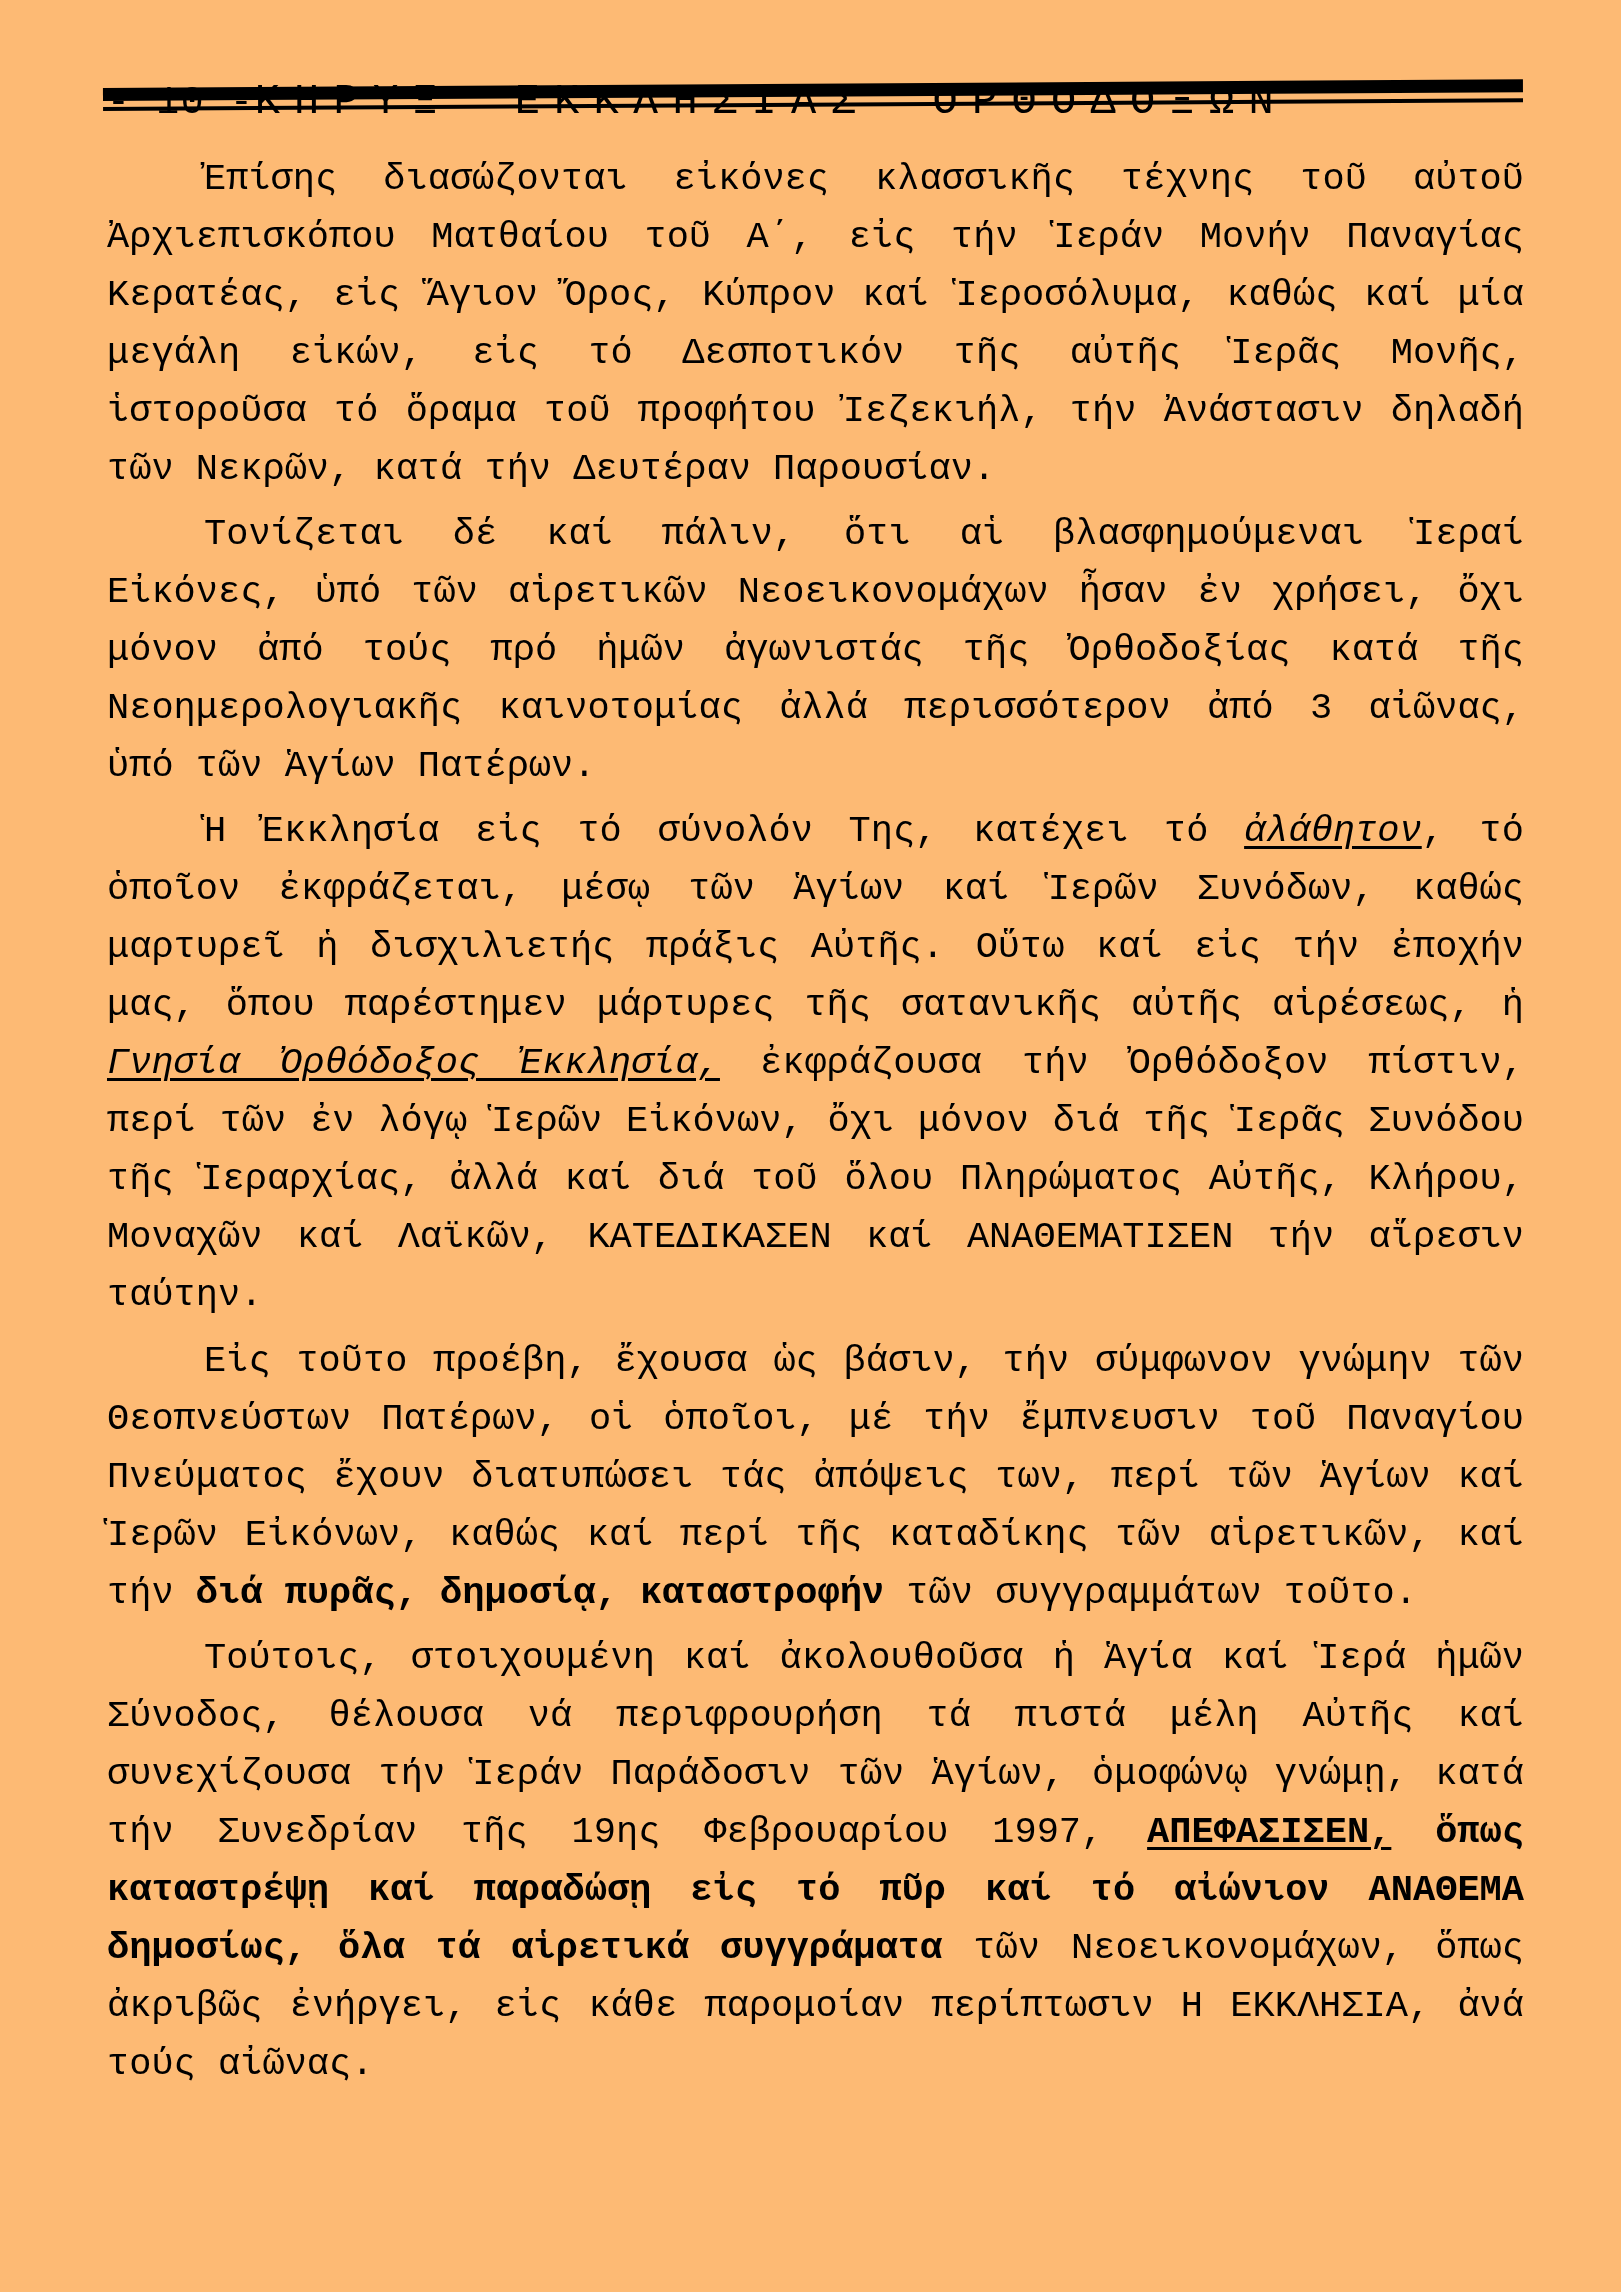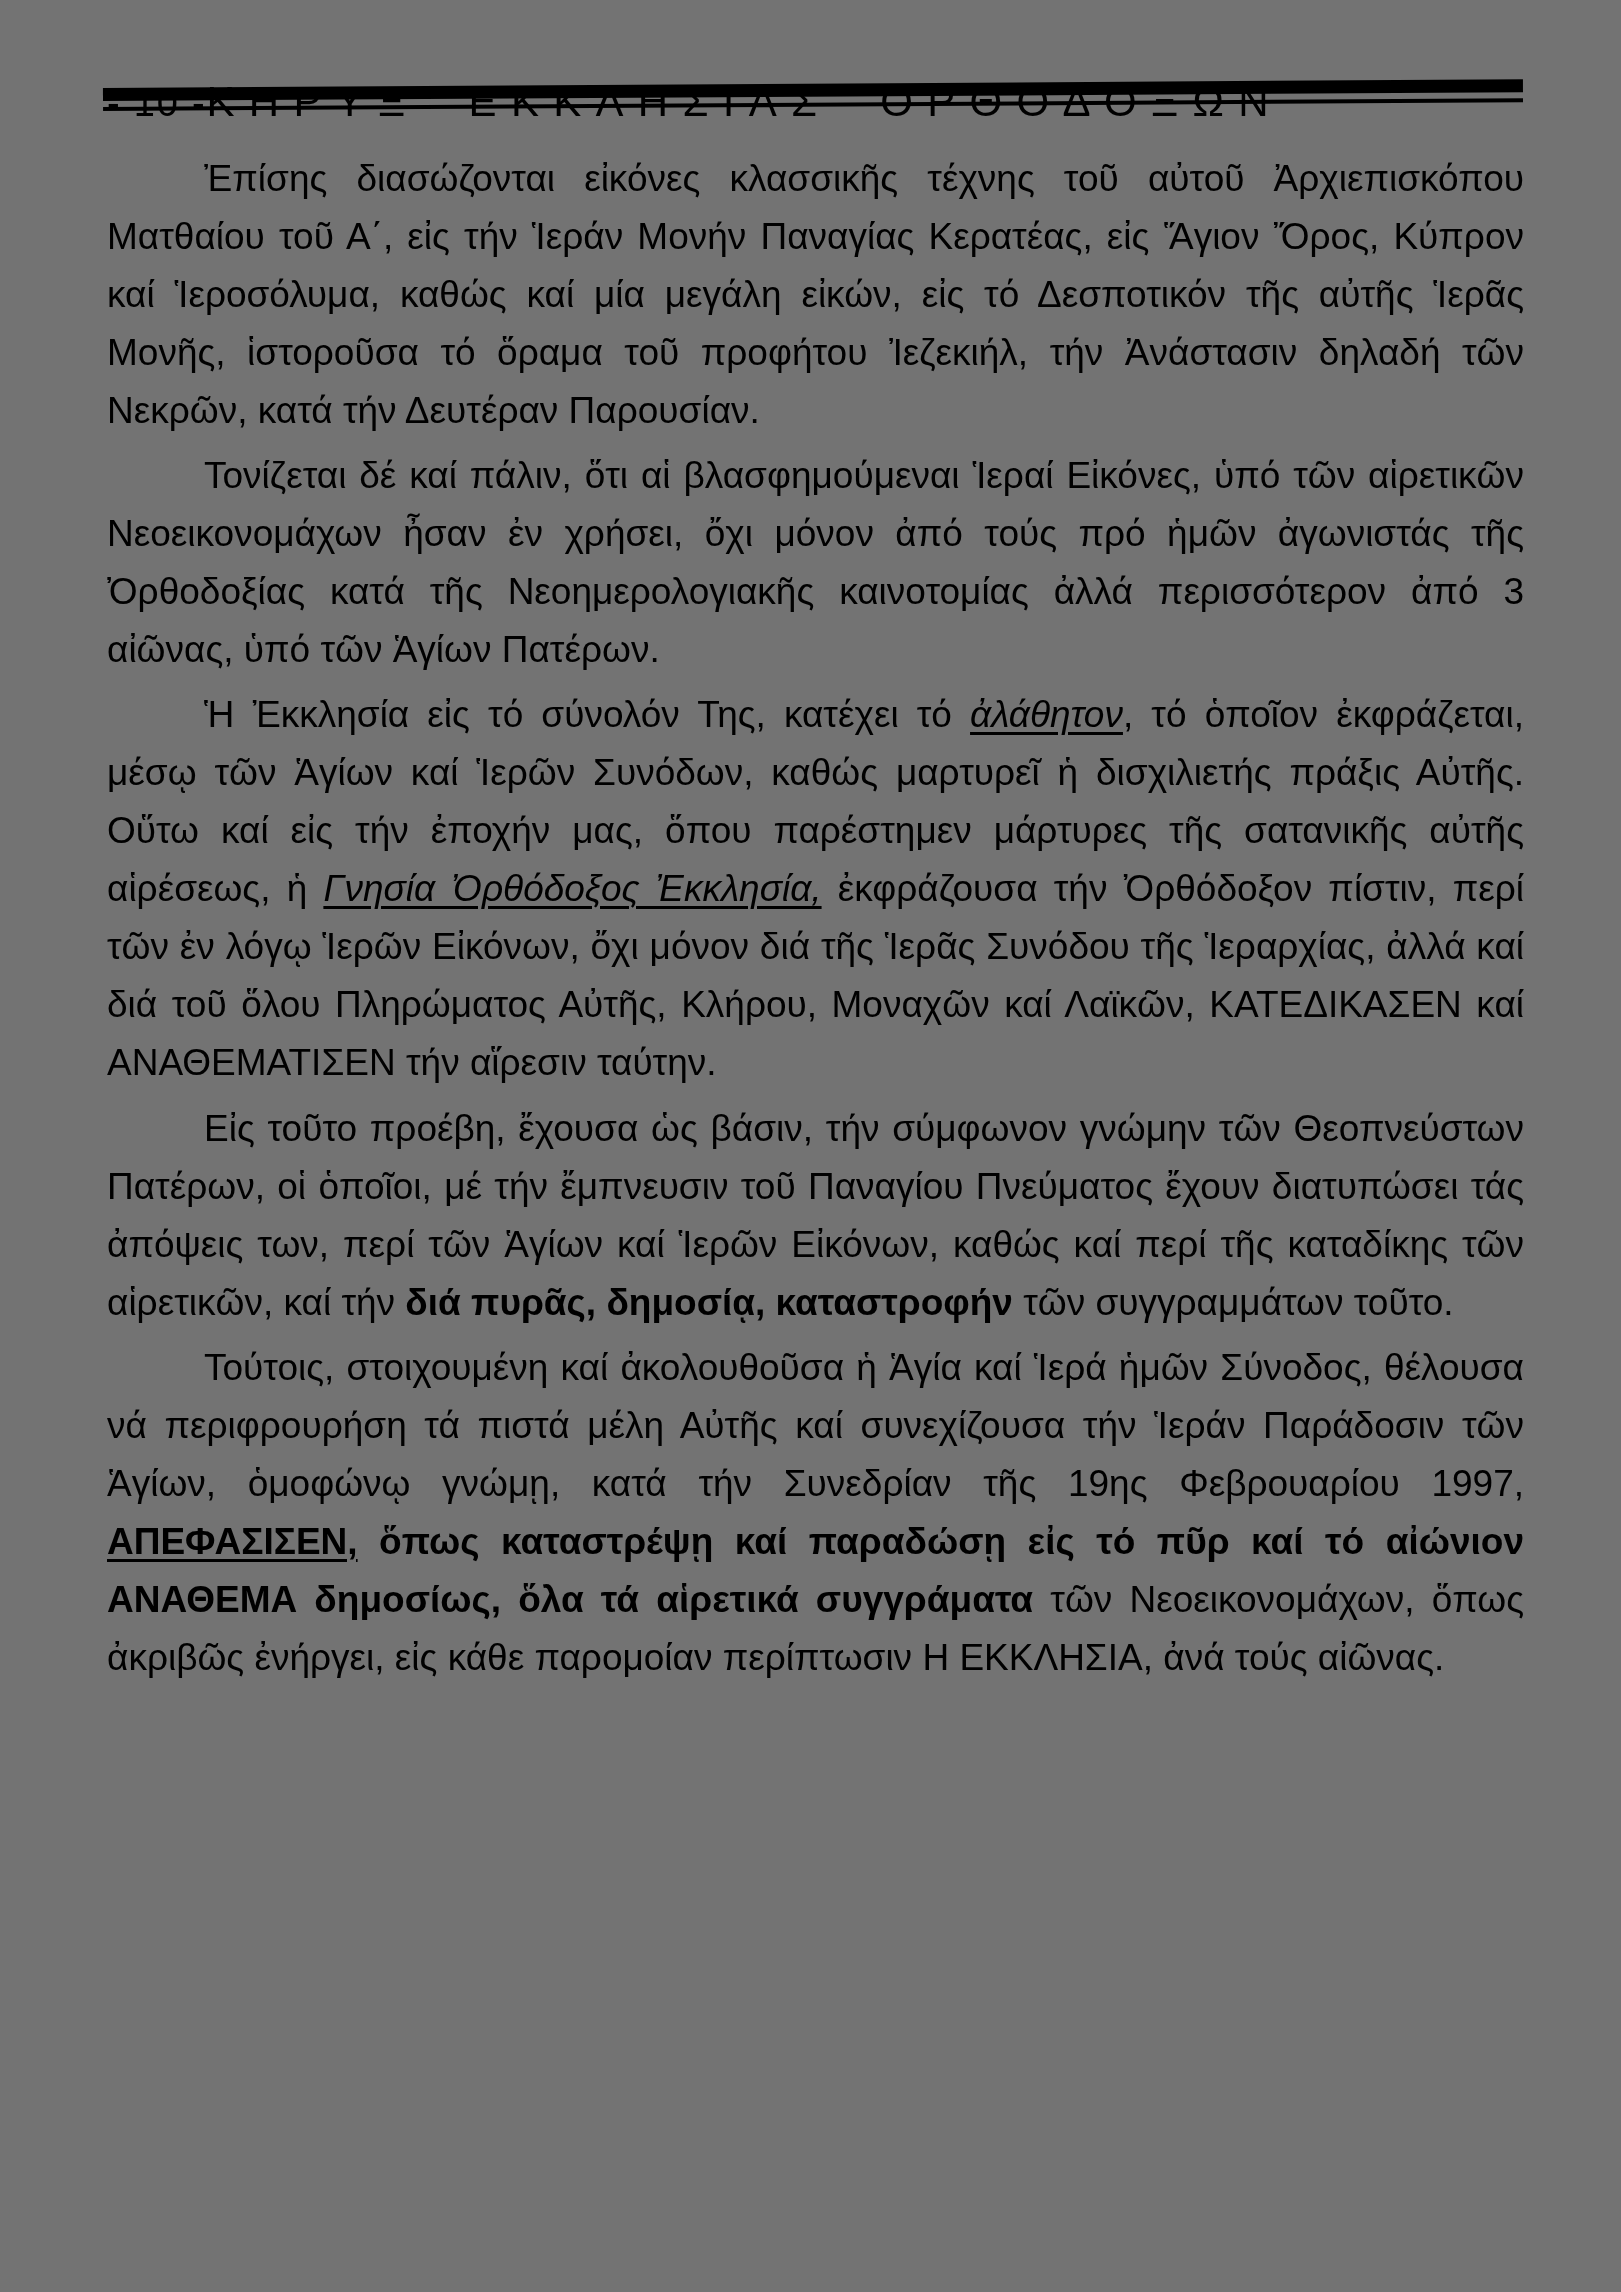--- a/index.html
+++ b/index.html
@@ -1,23 +1,23 @@
 <!DOCTYPE html>
 <html lang="el" style="font-size:14.3px"><head>
 <meta charset="utf-8">
 <style>
   html, body { margin: 0; padding: 0; background: #e8e8e8; }
   .page {
     position: relative;
     width: 1622px;
     height: 2293px;
     margin: 0 auto;
-    background: #737373;
+    background: #fdba74;
     color: #000000;
-    font-family: Liberation Sans, sans-serif;
+    font-family: Liberation Mono, monospace;
     overflow: hidden;
     box-sizing: border-box;
   }
   .header {
     position: absolute;
     top: 30px;
     left: 107px;
     right: 99px;
     display: flex;
     align-items: baseline;

